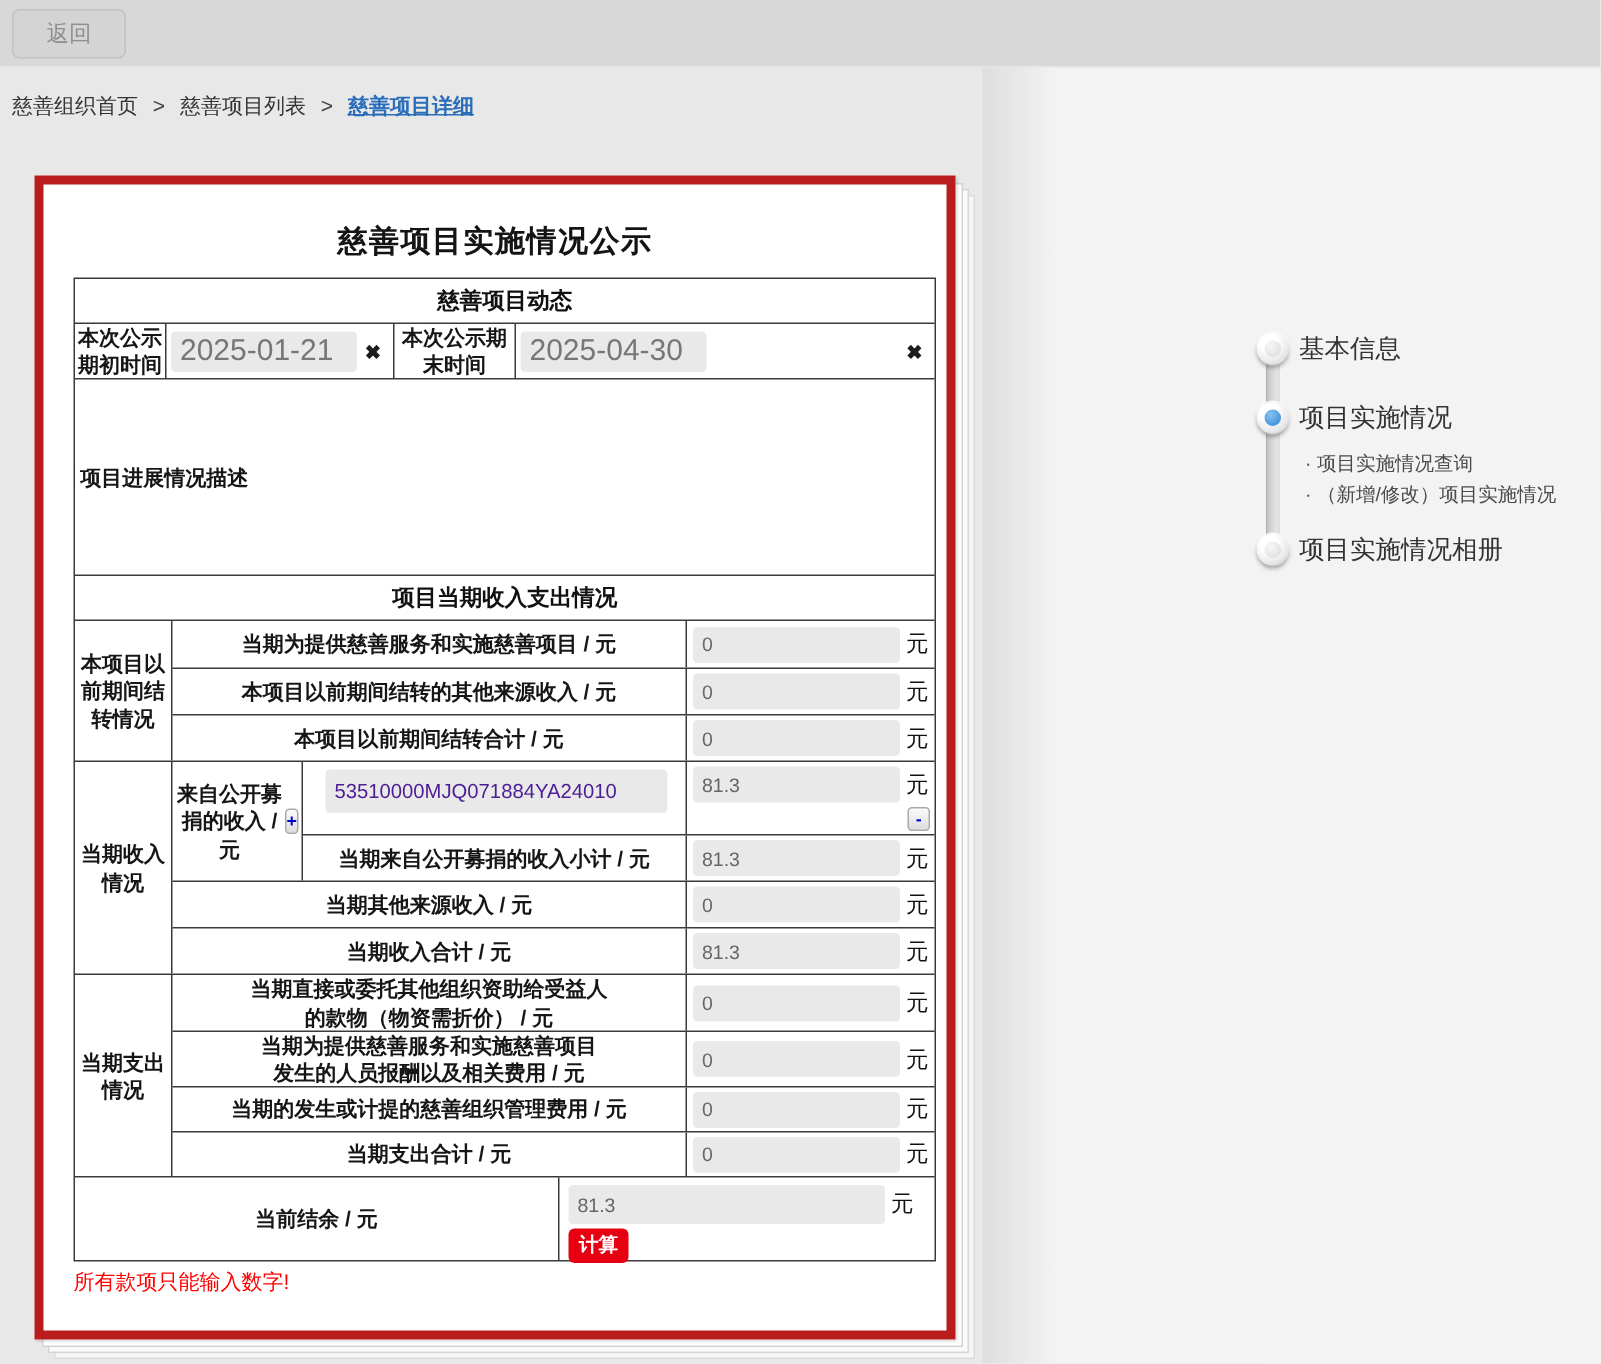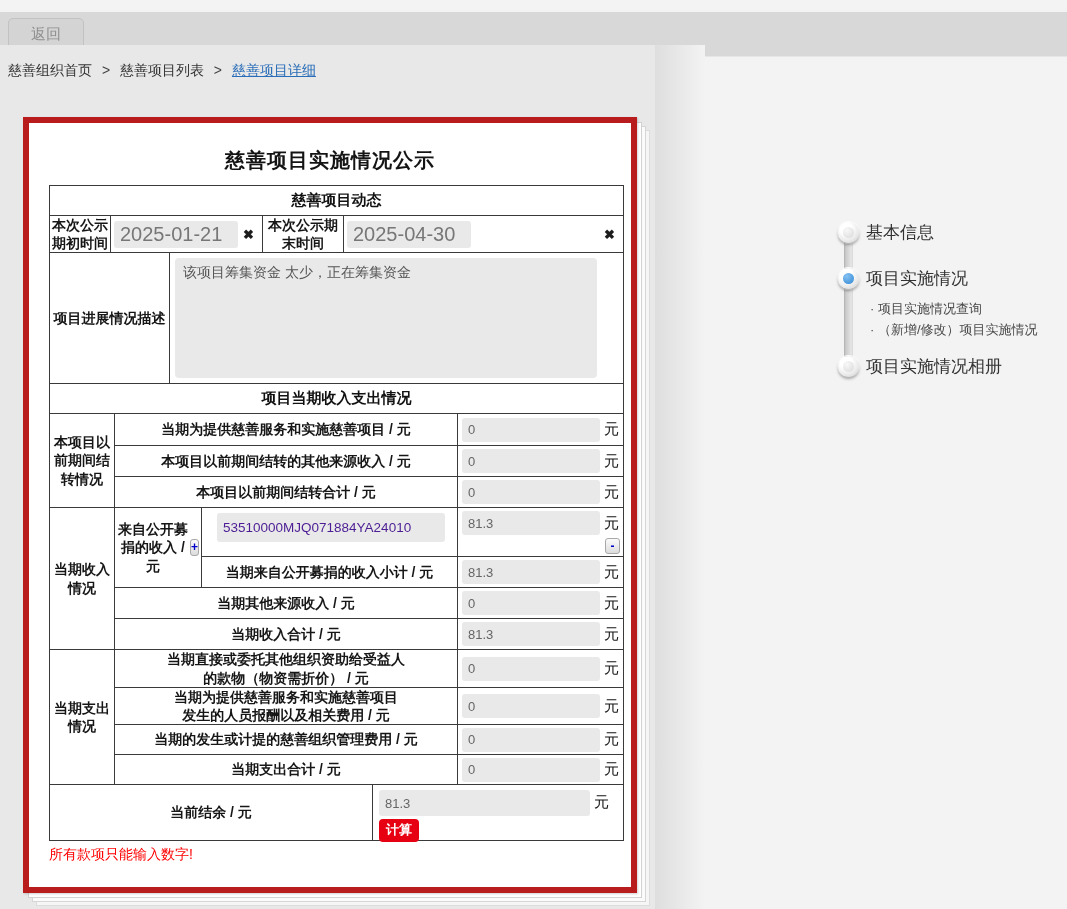--- a/index.html
+++ b/index.html
@@ -5,21 +5,21 @@
   * { box-sizing: border-box; margin: 0; padding: 0; }
   html,body { width:1067px; height:909px; }
   body {
     position: relative;
     font-family: "Liberation Sans", sans-serif;
     background: #f3f3f3;
     overflow: hidden;
   }
   
   .topbar {
-    position:absolute; left:0; top:12px; width:1067px; height:45px;
+    position:absolute; left:0; top:0; width:1067px; height:45px;
     background:#d8d8d8; border-bottom:1px solid #e6e6e6;
   }
   .back-btn {
     position:absolute; left:8px; top:6px; width:76px; height:33px;
     background:#d4d4d4; border:1px solid #c2c2c2; border-radius:5px;
     color:#8f8f8f; font-size:15px; cursor:pointer;
     font-family:"Liberation Sans", sans-serif;
   }
   
   .left-panel {
@@ -30,21 +30,21 @@
     position:absolute; left:655px; top:45px; width:50px; height:864px;
     background:linear-gradient(to right,#dedede,#f3f3f3);
   }
   
   .breadcrumb {
     position:absolute; left:8px; top:62px; font-size:14px; color:#333;
     z-index:3;
   }
   .breadcrumb .sep { margin:0 6px; color:#444; }
   .breadcrumb .crumb { color:#333; text-decoration:none; cursor:pointer; }
-  .breadcrumb .crumb.current { color:#2a6db8; text-decoration:underline; }
+  .breadcrumb .crumb.current { color:#2a6db8; text-decoration:underline;font-weight:bold; }
   
   .card {
     position:absolute; left:23px; top:117px; width:614px; height:776px;
     background:#fff; border:6px solid #b91c1c; z-index:2;
     box-shadow:
       1px 1px 2px rgba(0,0,0,.18),
       5px 5px 0 -1px #ffffff, 5px 5px 0 0 #d2d2d2,
       9px 9px 0 -1px #fbfbfb, 9px 9px 0 0 #d6d6d6,
       13px 13px 0 -1px #f6f6f6, 13px 13px 0 0 #dcdcdc;
   }
@@ -185,23 +185,20 @@
       </div>
       <div class="cell lbl w81">本次公示期末时间</div>
       <div class="cell datecell grow">
         <input class="gin datein" value="2025-04-30" style="">
         <span class="xmark">✖</span>
       </div>
     </div>
 
     <div class="row h131">
       <div class="cell lbl w119">项目进展情况描述</div>
-      <div class="cell grow tacell">
-        <textarea class="ta" style="">该项目筹集资金 太少，正在筹集资金</textarea>
-      </div>
     </div>
 
     <div class="row h30">
       <div class="cell sec-header grow">项目当期收入支出情况</div>
     </div>
 
     <div class="row">
       <div class="cell lbl w64">本项目以前期间结转情况</div>
       <div class="cell gbody grow">
         <div class="srow h31">

